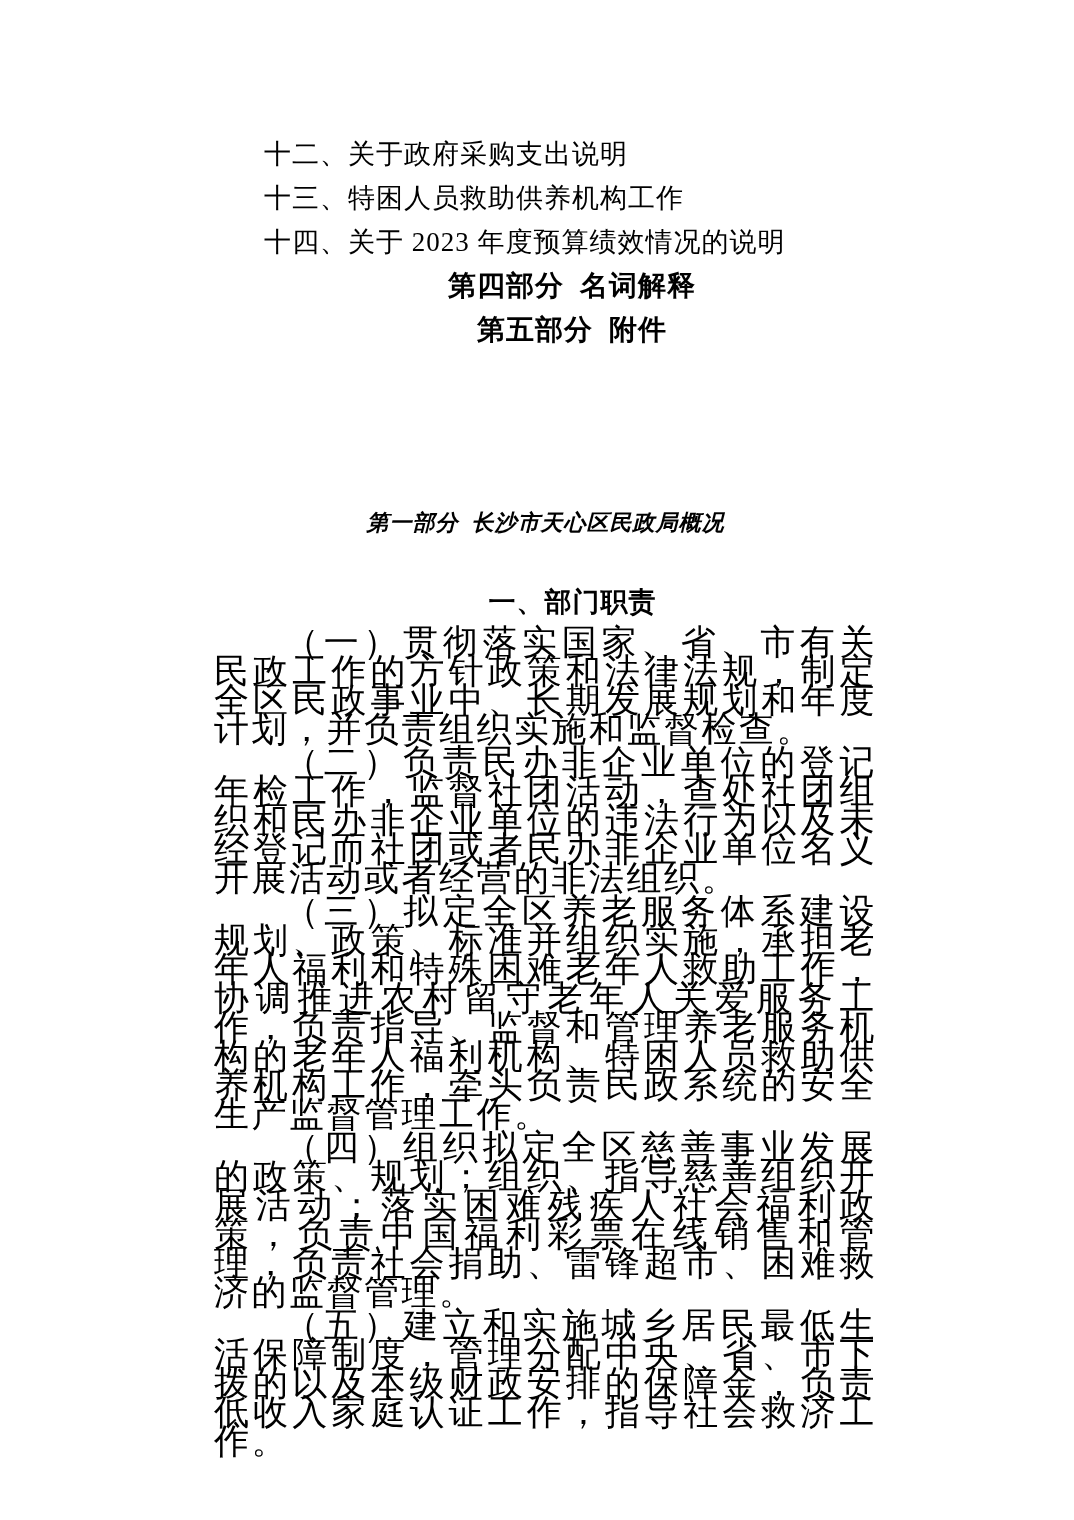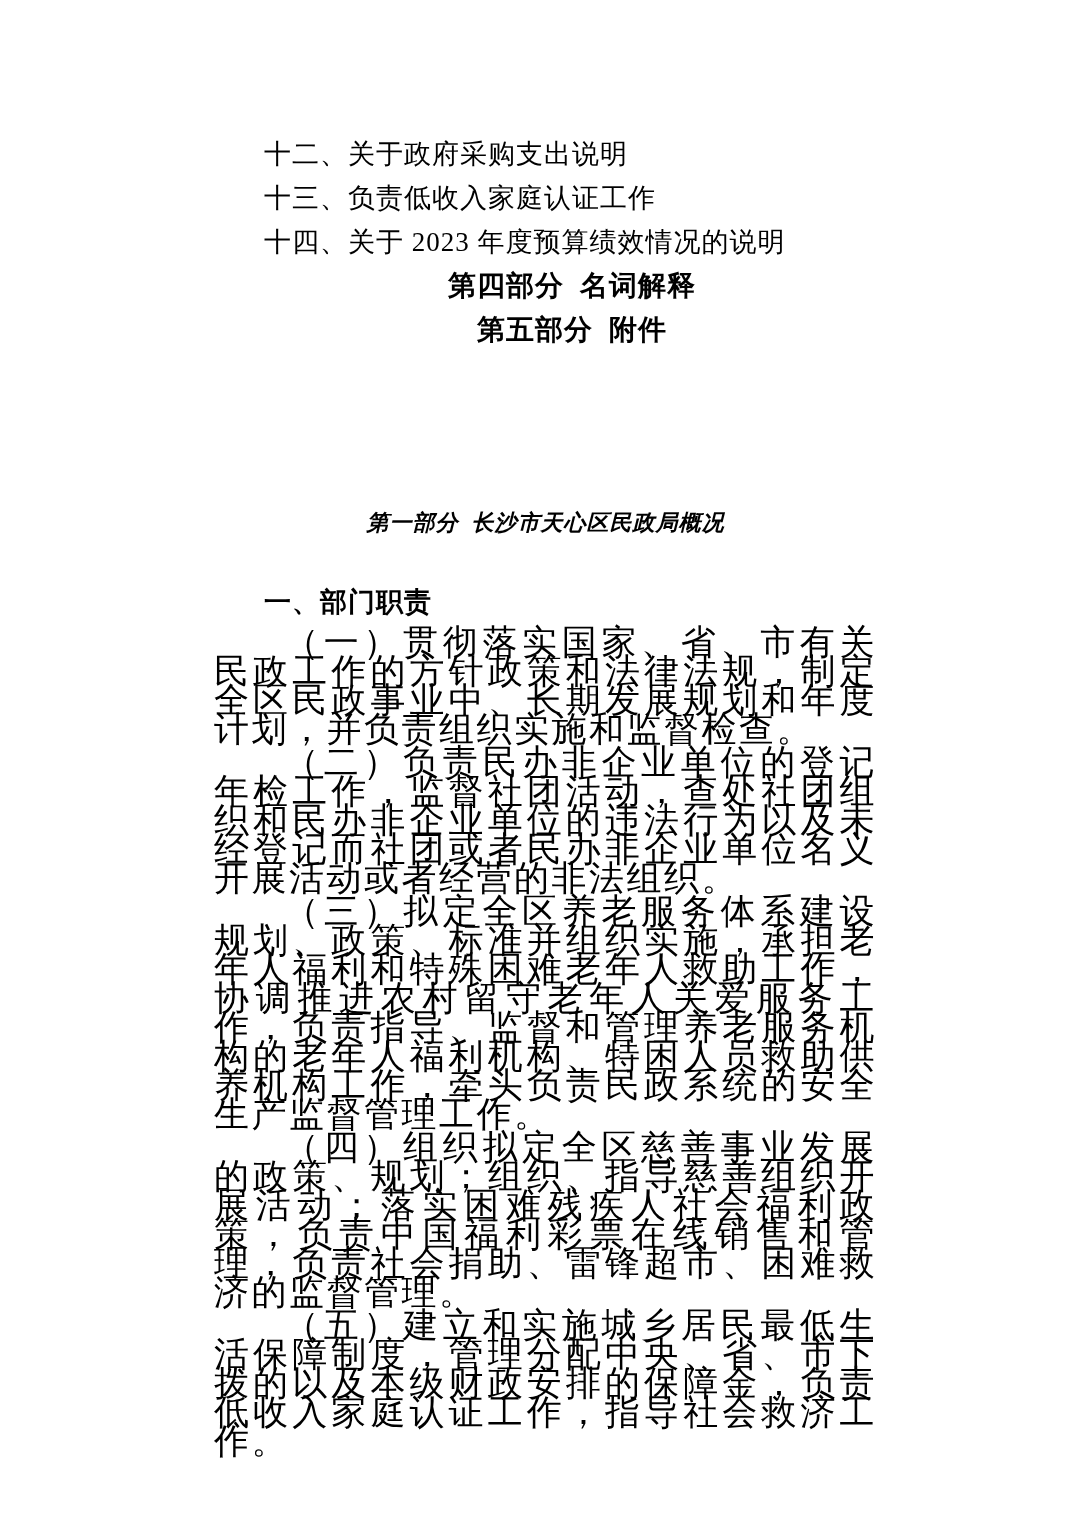--- a/index.html
+++ b/index.html
@@ -47,40 +47,41 @@
     white-space: pre-wrap;
     font-style: italic;
   }
   .section-heading {
     margin: 32px 0 0 0;
     font-size: 27px;
     font-weight: bold;
     line-height: 44px;
     text-indent: 2em;
     letter-spacing: 1px;
+    text-align: center;
   }
   .para {
     margin: 4px;
     font-size: 35px;
     line-height: 29px;
     text-indent: 2em;
     text-align: justify;
     text-justify: inter-character;
     word-break: break-all;
     letter-spacing: 2.5px;
   }
 </style>
 </head>
 <body>
 
 <div class="page">
 
   <div>
     <p class="toc-item">十二、关于政府采购支出说明</p>
-    <p class="toc-item">十三、负责低收入家庭认证工作</p>
+    <p class="toc-item">十三、特困人员救助供养机构工作</p>
     <p class="toc-item">十四、关于 2023 年度预算绩效情况的说明</p>
     <p class="toc-part">第四部分  名词解释</p>
     <p class="toc-part">第五部分  附件</p>
   </div>
 
   <h1 class="section-title">第一部分  长沙市天心区民政局概况</h1>
 
   <h2 class="section-heading">一、部门职责</h2>
 
   <div>

